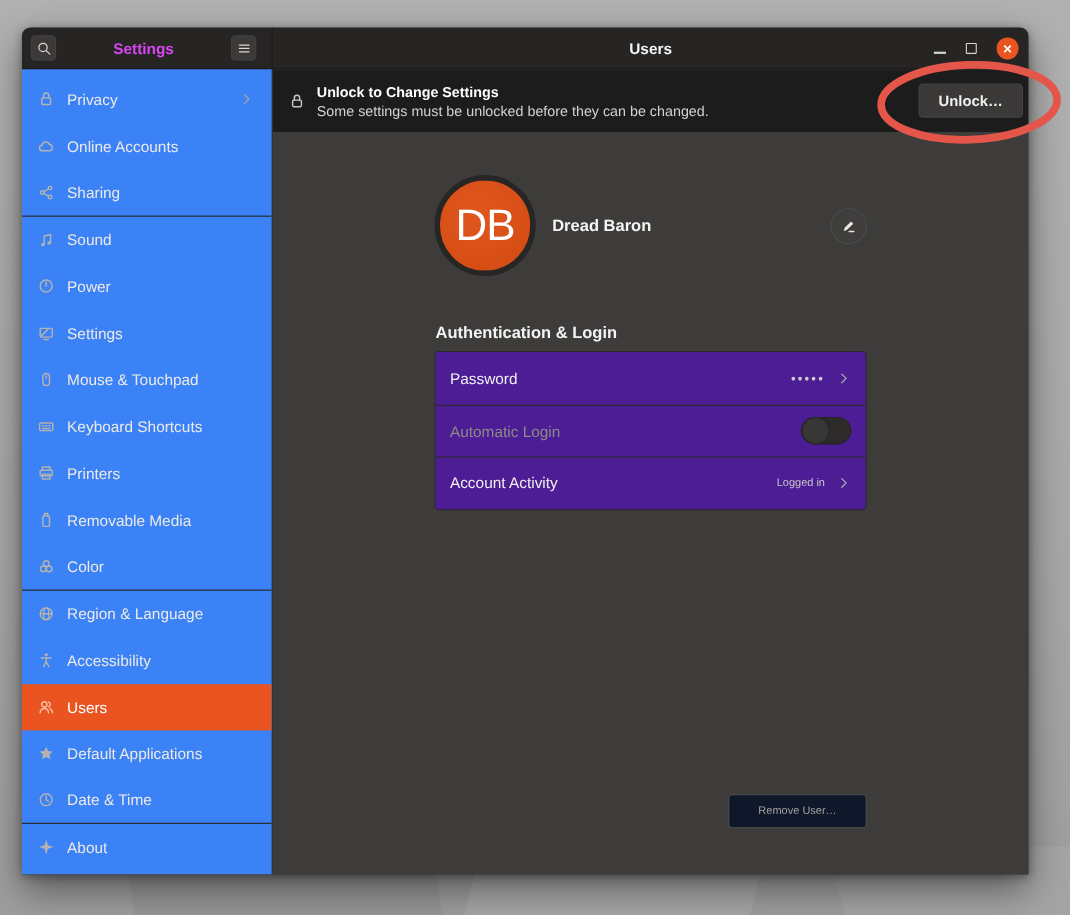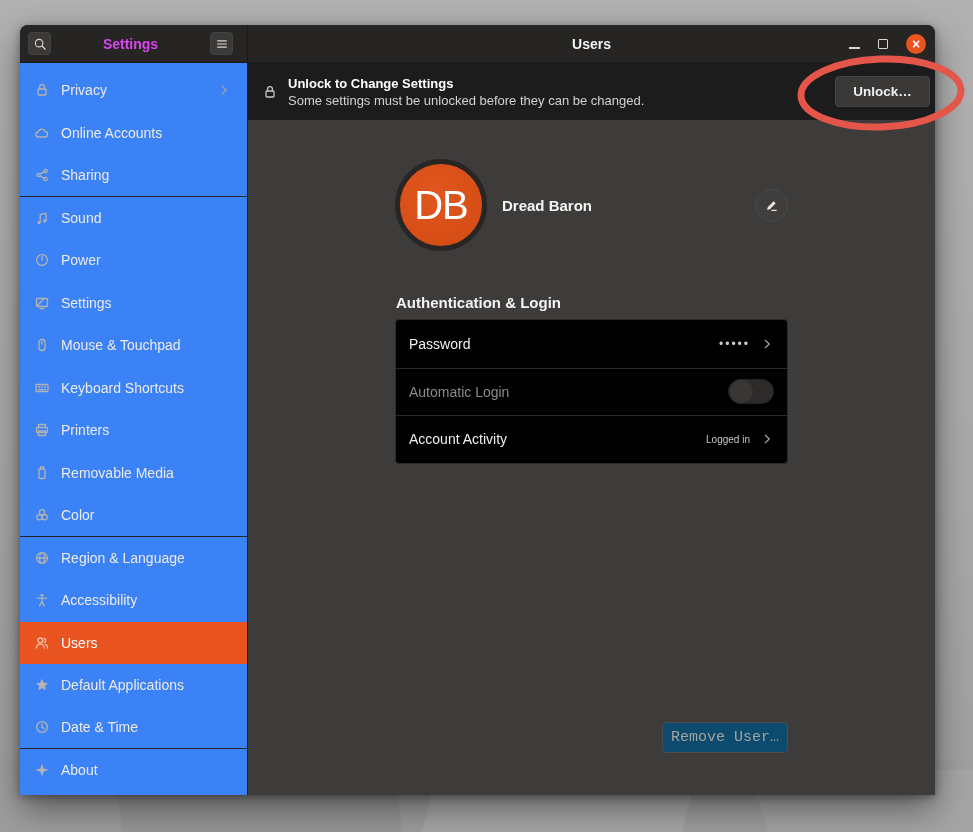--- a/index.html
+++ b/index.html
@@ -95,21 +95,21 @@
   .edit-btn {
     margin-left:auto; width:33px; height:33px; border-radius:50%;
     background:#3f3e3d; border:1px solid #4b4a49; color:#e8e6e4;
     display:flex; align-items:center; justify-content:center; padding:0;
   }
   .edit-btn svg { width:15px; height:15px; }
 
   .section-title { position:absolute; top:174px; left:1px; font-weight:bold; font-size:15px; color:#f4f3f2; }
   .rows-box {
     position:absolute; top:199px; left:0; width:393px;
-    background:#000000; border:1px solid #2c2b2a; border-radius:4px;
+    background:#4c1d95; border:1px solid #2c2b2a; border-radius:4px;
   }
   .arow {
     height:47.5px; display:flex; align-items:center; padding:0 13px;
     font-size:14px; color:#f0efee;
   }
   .arow + .arow { border-top:1px solid #2c2b2a; }
   .arow .right { margin-left:auto; display:flex; align-items:center; gap:10px; }
   .pw-dots { font-size:12px; letter-spacing:2px; color:#cfcdcb; }
   .row-value { font-size:10px; color:#c9c7c5; }
   .arow .chev { width:14px; height:14px; color:#b0aeab; display:flex; }
@@ -118,22 +118,22 @@
     width:46px; height:25px; border-radius:13px; background:#2c2b2a;
     border:1px solid #252423; position:relative;
   }
   .toggle .knob {
     position:absolute; left:0px; top:-1px; width:25px; height:25px; border-radius:50%;
     background:#383736; border:1px solid #2a2928;
   }
 
   .remove-btn {
     position:absolute; top:602px; right:0; width:126px; height:31px;
-    background:#0c4a6e; border:1px solid #4f4e4d; border-radius:4px;
-    color:#a5a3a0; font-size:15px; font-family:Liberation Mono, monospace;
+    background:#0f172a; border:1px solid #4f4e4d; border-radius:4px;
+    color:#a5a3a0; font-size:10px; font-family:Liberation Sans, sans-serif;
   }
 
   
   .annotation { position:absolute; left:793px; top:50px; width:180px; height:86px; z-index:10; pointer-events:none; }
 
   svg.ic { width:100%; height:100%; display:block; }
 </style>
 </head>
 <body>
 

